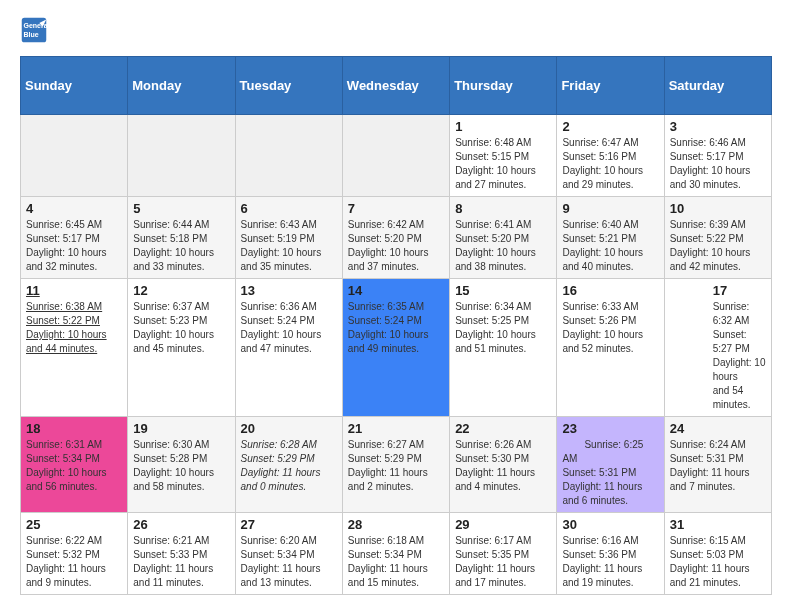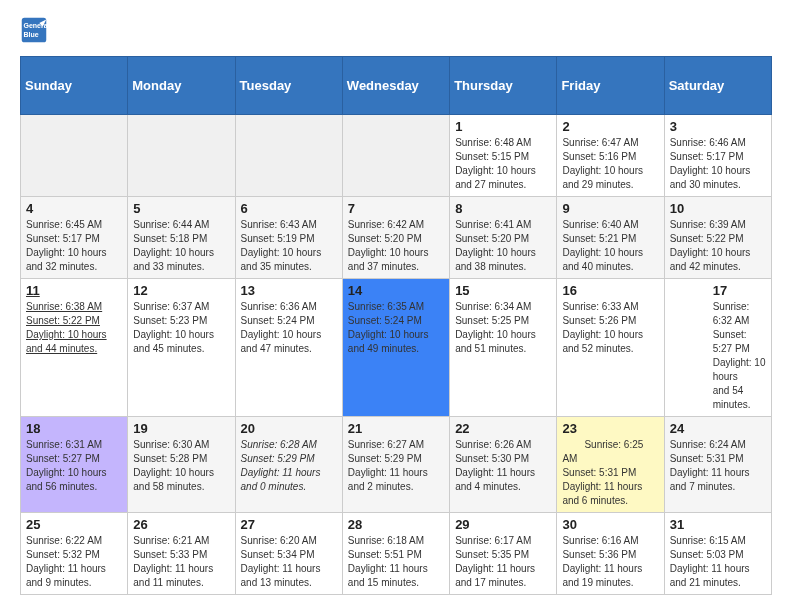--- a/index.html
+++ b/index.html
@@ -195,41 +195,41 @@
         <td style="background: rgb(255, 255, 255);"><span class="day-num">16</span><span class="cell-info" style="white-space: pre-line;">Sunrise: 6:33 AM
 Sunset: 5:26 PM
 Daylight: 10 hours
 and 52 minutes.</span></td>
         <td style="background: rgb(255, 255, 255); padding-left: 48px;"><span class="day-num">17</span><span class="cell-info" style="white-space: pre-line;">Sunrise: 6:32 AM
 Sunset: 5:27 PM
 Daylight: 10 hours
 and 54 minutes.</span></td>
       </tr>
       <tr>
-        <td style="background: #c4b5fd;"><span class="day-num">18</span><span class="cell-info" style="white-space: pre-line;">Sunrise: 6:31 AM
-Sunset: 5:27 PM
+        <td style="background: #ec4899;"><span class="day-num">18</span><span class="cell-info" style="white-space: pre-line;">Sunrise: 6:31 AM
+Sunset: 5:34 PM
 Daylight: 10 hours
 and 56 minutes.</span></td>
         <td style="background: rgb(245, 245, 245);"><span class="day-num">19</span><span class="cell-info" style="white-space: pre-line;">Sunrise: 6:30 AM
 Sunset: 5:28 PM
 Daylight: 10 hours
 and 58 minutes.</span></td>
         <td style="background: rgb(245, 245, 245);"><span class="day-num">20</span><span class="cell-info" style="white-space: pre-line; font-style: italic;">Sunrise: 6:28 AM
 Sunset: 5:29 PM
 Daylight: 11 hours
 and 0 minutes.</span></td>
         <td style="background: rgb(245, 245, 245);"><span class="day-num">21</span><span class="cell-info" style="white-space: pre-line;">Sunrise: 6:27 AM
 Sunset: 5:29 PM
 Daylight: 11 hours
 and 2 minutes.</span></td>
         <td style="background: rgb(245, 245, 245);"><span class="day-num">22</span><span class="cell-info" style="white-space: pre-line;">Sunrise: 6:26 AM
 Sunset: 5:30 PM
 Daylight: 11 hours
 and 4 minutes.</span></td>
-        <td style="background: #fef9c3;"><span class="day-num">23</span><span class="cell-info" style="white-space: pre-line; margin-left: 22px;">Sunrise: 6:25 AM
+        <td style="background: #c4b5fd;"><span class="day-num">23</span><span class="cell-info" style="white-space: pre-line; margin-left: 22px;">Sunrise: 6:25 AM
 Sunset: 5:31 PM
 Daylight: 11 hours
 and 6 minutes.</span></td>
         <td style="background: rgb(245, 245, 245);"><span class="day-num">24</span><span class="cell-info" style="white-space: pre-line;">Sunrise: 6:24 AM
 Sunset: 5:31 PM
 Daylight: 11 hours
 and 7 minutes.</span></td>
       </tr>
       <tr>
         <td style="background: rgb(255, 255, 255);"><span class="day-num">25</span><span class="cell-info" style="white-space: pre-line;">Sunrise: 6:22 AM
@@ -238,21 +238,21 @@
 and 9 minutes.</span></td>
         <td style="background: rgb(255, 255, 255);"><span class="day-num">26</span><span class="cell-info" style="white-space: pre-line;">Sunrise: 6:21 AM
 Sunset: 5:33 PM
 Daylight: 11 hours
 and 11 minutes.</span></td>
         <td style="background: rgb(255, 255, 255);"><span class="day-num">27</span><span class="cell-info" style="white-space: pre-line;">Sunrise: 6:20 AM
 Sunset: 5:34 PM
 Daylight: 11 hours
 and 13 minutes.</span></td>
         <td style="background: rgb(255, 255, 255);"><span class="day-num">28</span><span class="cell-info" style="white-space: pre-line;">Sunrise: 6:18 AM
-Sunset: 5:51 PM
+Sunset: 5:34 PM
 Daylight: 11 hours
 and 15 minutes.</span></td>
         <td style="background: rgb(255, 255, 255);"><span class="day-num">29</span><span class="cell-info" style="white-space: pre-line;">Sunrise: 6:17 AM
 Sunset: 5:35 PM
 Daylight: 11 hours
 and 17 minutes.</span></td>
         <td style="background: rgb(255, 255, 255);"><span class="day-num">30</span><span class="cell-info" style="white-space: pre-line;">Sunrise: 6:16 AM
 Sunset: 5:36 PM
 Daylight: 11 hours
 and 19 minutes.</span></td>

